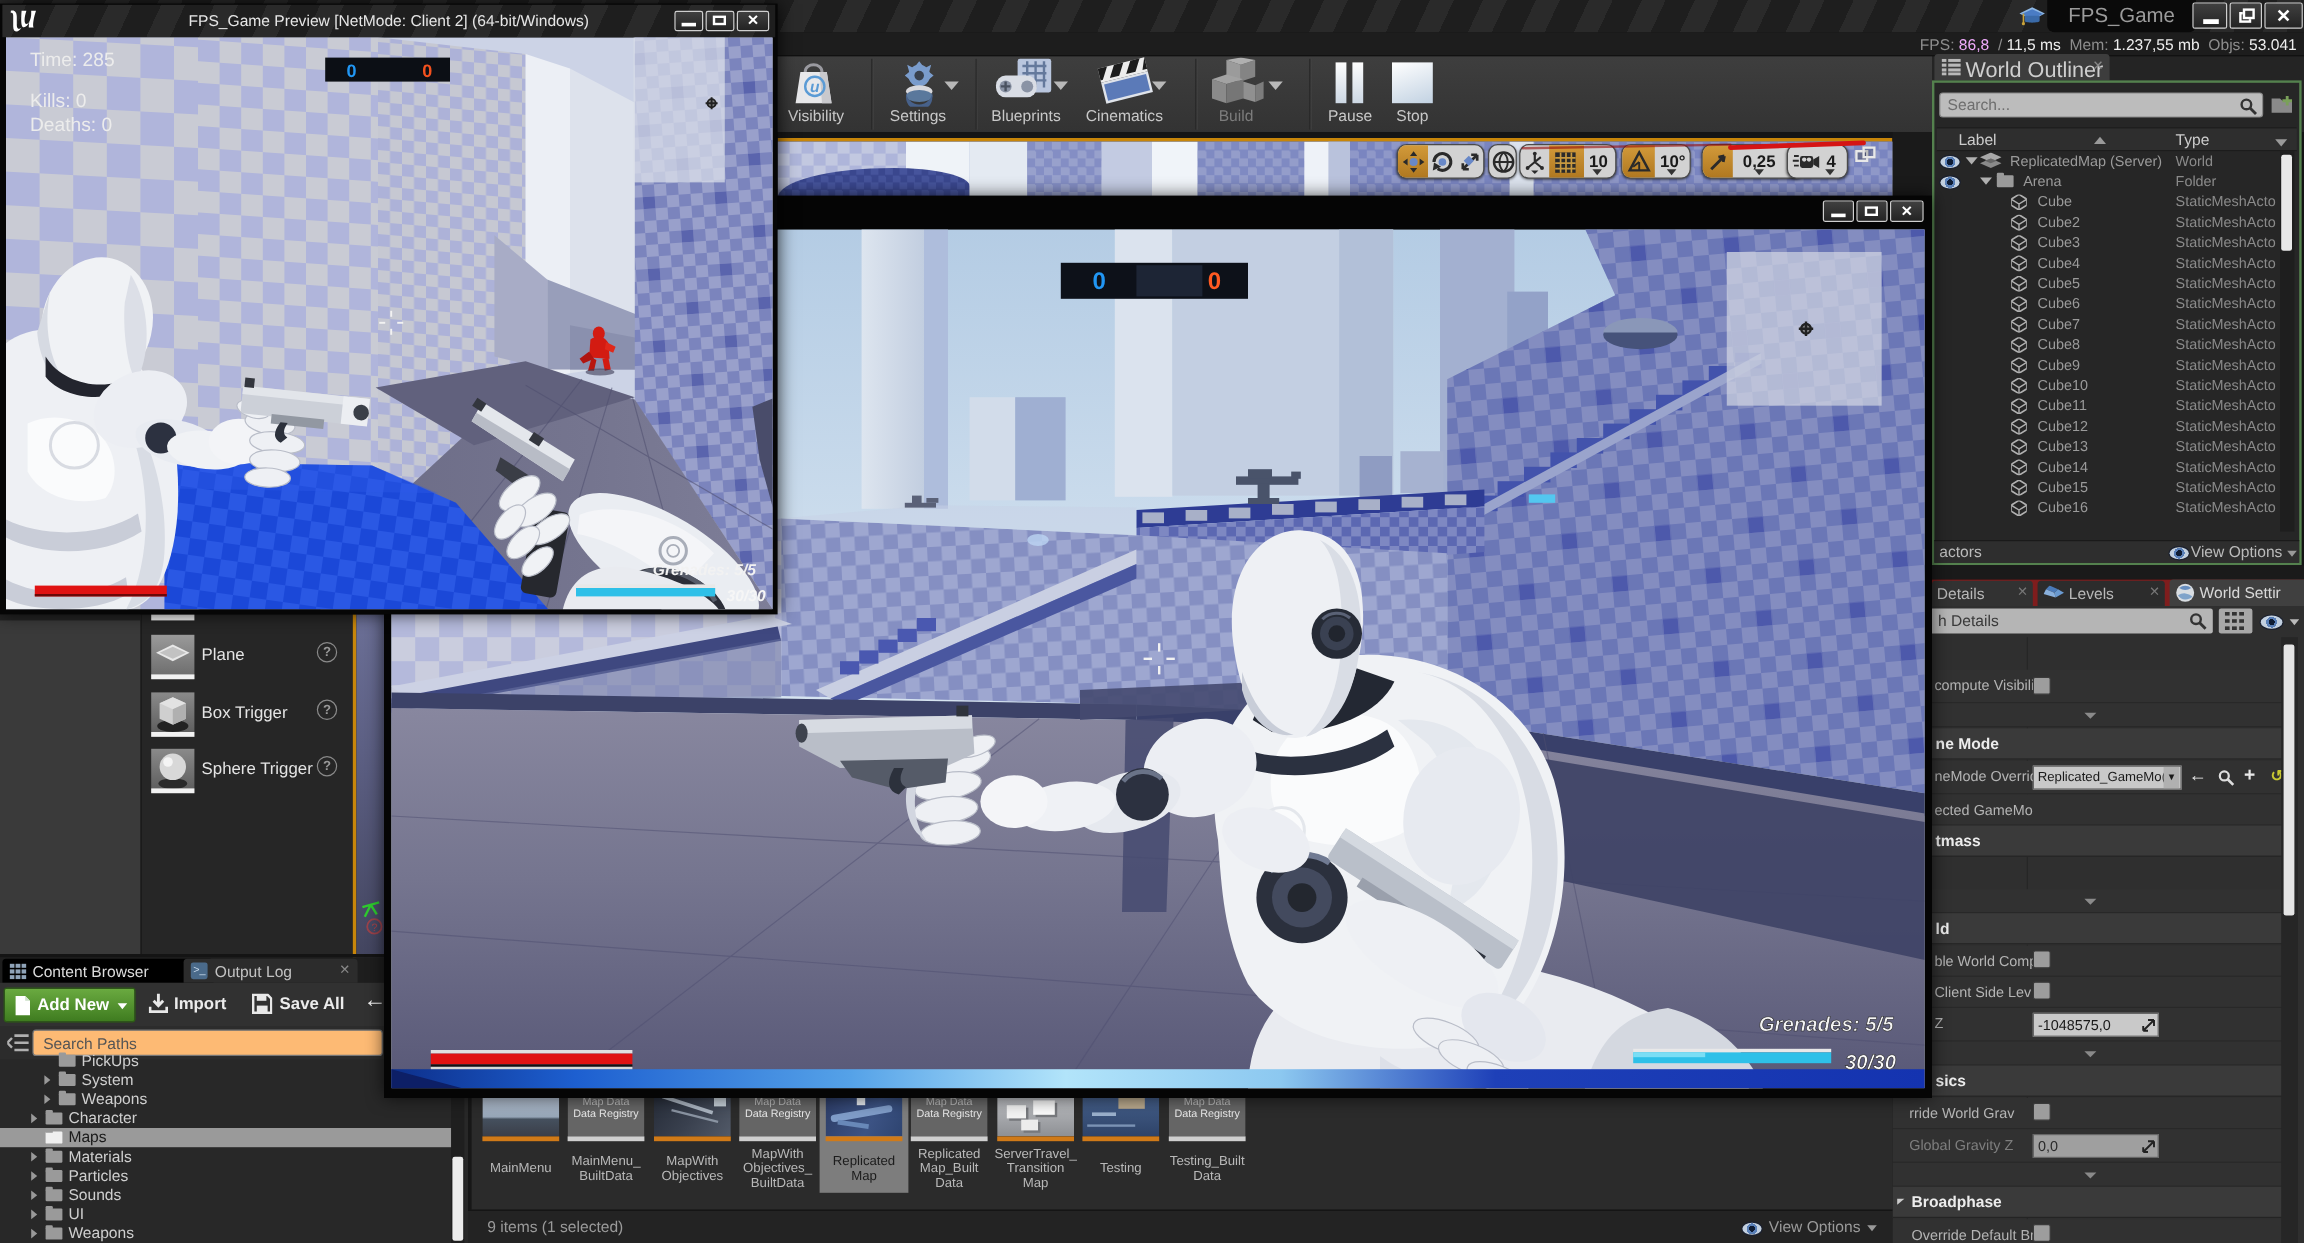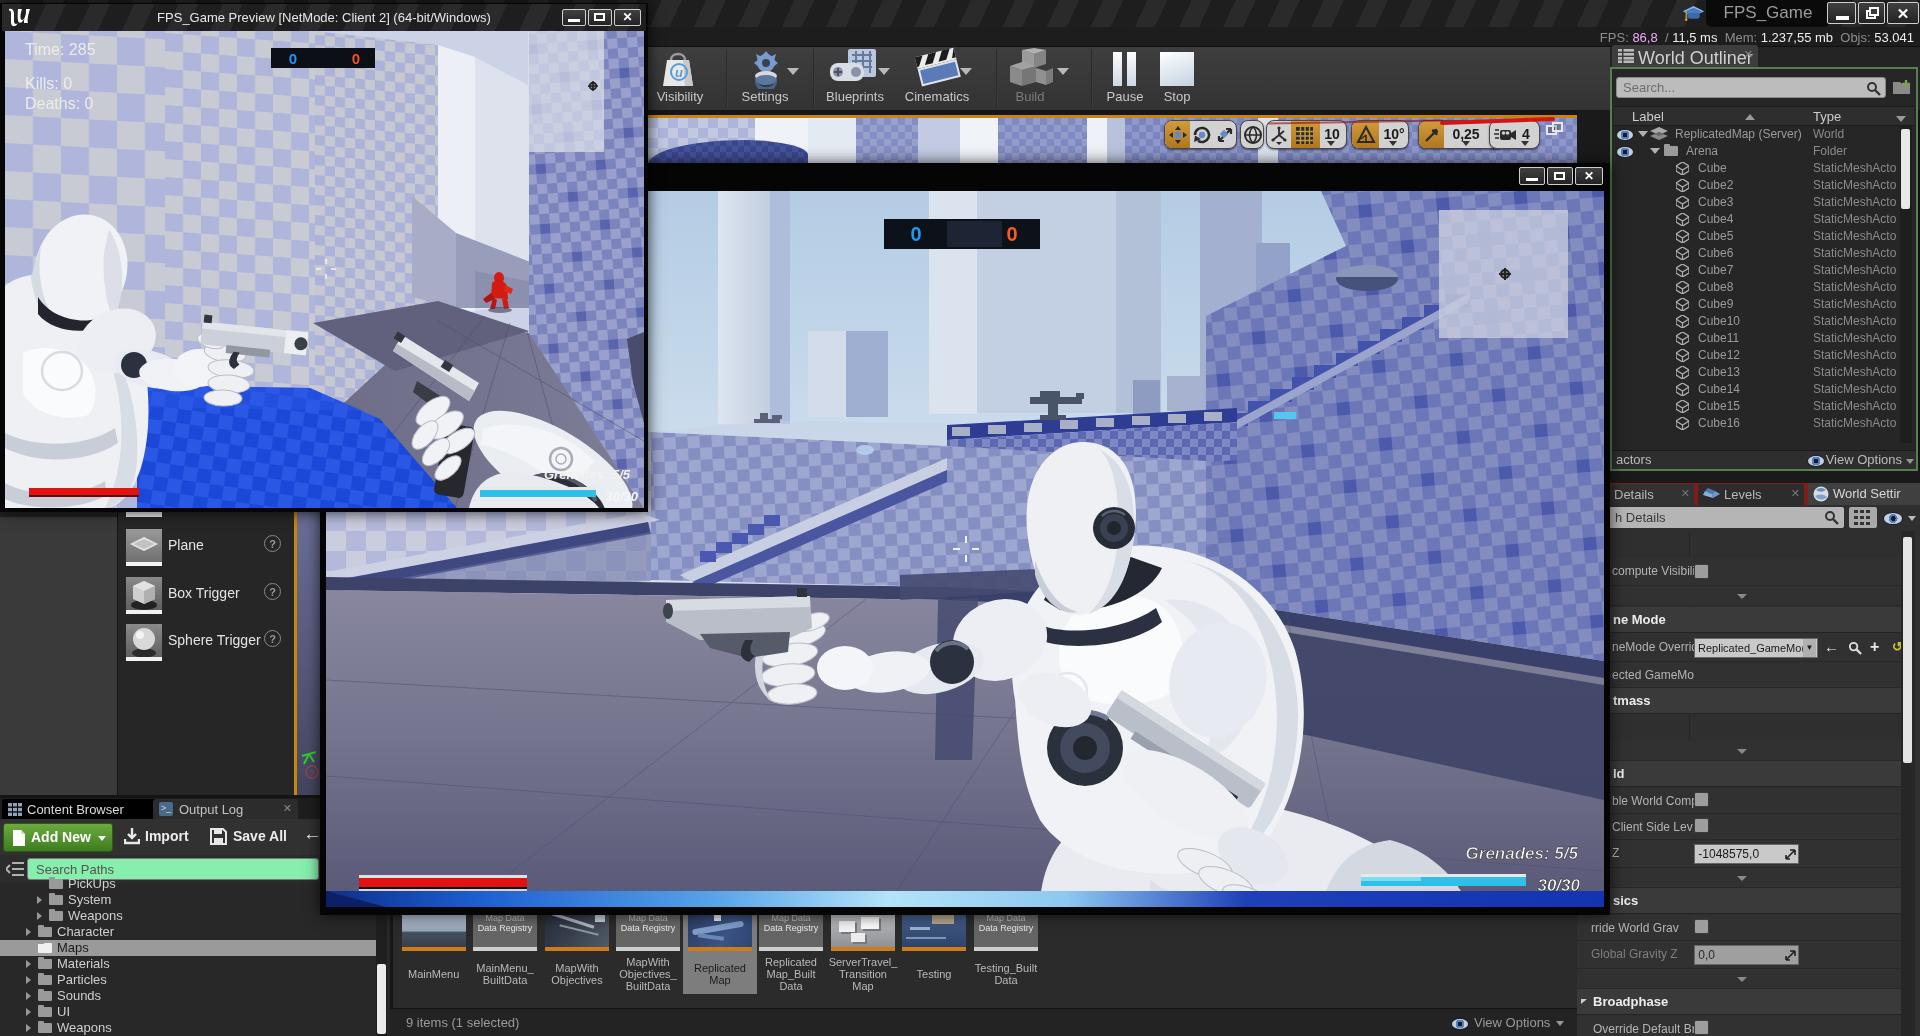--- a/index.html
+++ b/index.html
@@ -602,21 +602,21 @@
         <rect x="4" y="10" width="9" height="6" fill="#e8e8e8"></rect>
       </svg>
   <span style="position:absolute;left:233px;top:9px;color:#ececec;font-weight:bold;font-size:14px">Save All</span>
   <span style="position:absolute;left:303px;top:4px;color:#f0f0f0;font-weight:bold;font-size:19px">←</span>
  </div>
  <div class="abs" style="left:0;top:57px;width:390px;height:28px;background:#2c2c2c">
   <svg class="abs" style="left:6px;top:6px" width="18" height="16" viewBox="0 0 18 16">
         <path d="M6 2 h12 M6 8 h12 M6 14 h12" stroke="#b0b0b0" stroke-width="2.2"></path>
         <path d="M4 4 L0 8 L4 12" stroke="#b0b0b0" stroke-width="2" fill="none"></path>
       </svg>
-  <div class="abs" style="left:27px;top:3px;width:292px;height:22px;background:#86efac;border-radius:3px;border:1px solid #777">
+  <div class="abs" style="left:27px;top:3px;width:292px;height:22px;background:#fdba74;border-radius:3px;border:1px solid #777">
         <span style="position:absolute;left:8px;top:3px;color:#555;font-size:13px">Search Paths</span>
       </div>
  </div>
  <div class="trow" style="top:78px;">
       <div class="fold" style="left:49px;background:#9a9a9a"></div>
       <span style="position:absolute;left:68px;color:#cfcfcf">PickUps</span>
     </div>
     <div class="trow" style="top:94px;">
       <div class="arr" style="left:37px;top:4px"></div>
       <div class="fold" style="left:49px;background:#9a9a9a"></div>
@@ -671,21 +671,21 @@
  <div class="abs" style="left:0;top:210px;width:1187px;height:28px;background:#232323;border-top:1px solid #131313">
   <span style="position:absolute;left:16px;top:6px;color:#9a9a9a;font-size:13px">9 items (1 selected)</span>
   <div class="eye" style="left:1062px;top:10px"></div>
   <span style="position:absolute;left:1084px;top:6px;color:#9a9a9a;font-size:13px">View Options</span>
   <div style="position:absolute;left:1166px;top:12px;width:0;height:0;border-left:4px solid transparent;border-right:4px solid transparent;border-top:5px solid #999"></div>
  </div>
  <div class="abs" style="left:12px;top:113px;width:64px;height:36px;overflow:hidden">
       <div style="width:64px;height:36px;background:linear-gradient(#b6c2d2 0%,#97a6b8 55%,#45505e 60%,#3a3e48 100%)"></div>
     </div>
     <div class="abs" style="left:12px;top:149px;width:64px;height:4px;background:#d07a18"></div>
-    <div class="abs" style="left:18px;top:170px;width:76px;color:#b9b9b9;font-size:11px;line-height:12px;">MainMenu</div>
+    <div class="abs" style="left:6px;top:170px;width:76px;color:#b9b9b9;font-size:11px;line-height:12px;text-align:center">MainMenu</div>
     <div class="abs" style="left:83px;top:113px;width:64px;height:36px;overflow:hidden">
       <div style="width:64px;height:36px;background:#656565;color:#e8e8e8;font-size:9px;text-align:center">
         <div style="margin-top:2px;color:#bbb">Map Data</div>
         <div>Data Registry</div>
       </div>
     </div>
     <div class="abs" style="left:83px;top:149px;width:64px;height:4px;background:#cfcfcf"></div>
     <div class="abs" style="left:77px;top:164px;width:76px;color:#b9b9b9;font-size:11px;line-height:12px;text-align:center">MainMenu_<br>BuiltData</div>
     <div class="abs" style="left:155px;top:113px;width:64px;height:36px;overflow:hidden">
       <div style="width:64px;height:36px;background:linear-gradient(125deg,#262c38 0%,#39404e 50%,#525a68 100%);position:relative">

